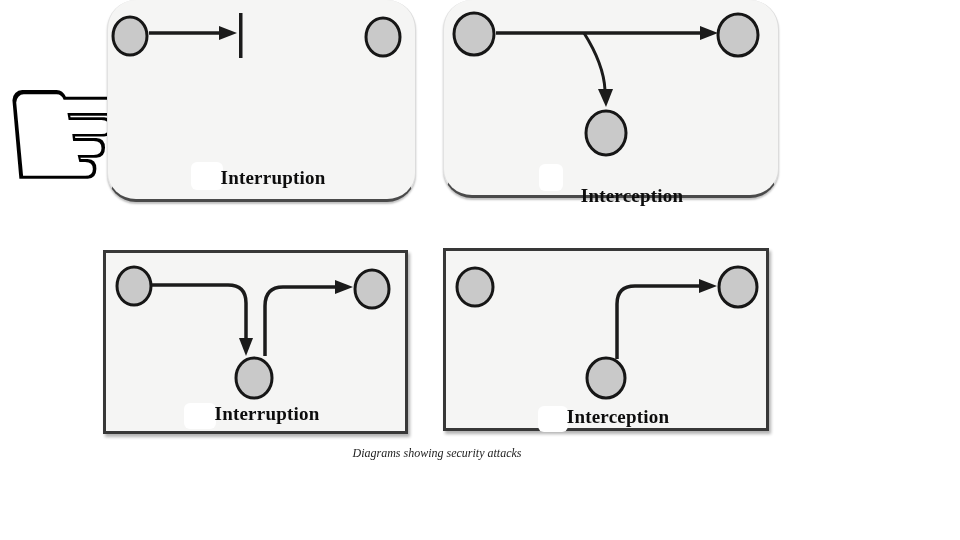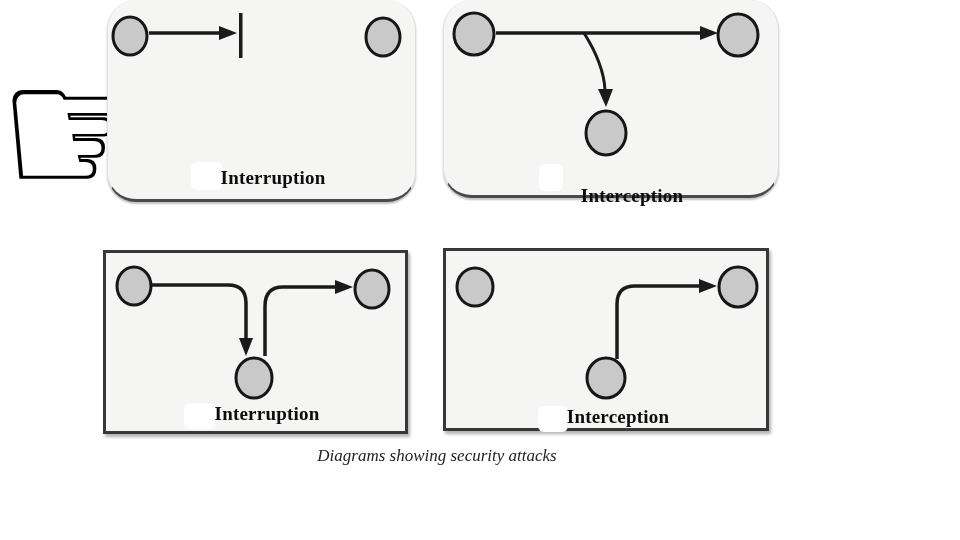--- a/index.html
+++ b/index.html
@@ -29,21 +29,21 @@
   .smudge{
     position:absolute;background:#ffffff;border-radius:6px;
   }
   #hand{
     position:absolute;left:-4px;top:38px;
     font-family:"DejaVu Sans", sans-serif;
     font-size:190px;line-height:1;color:#000;
   }
   #caption{
     position:absolute;left:277px;top:446px;width:320px;text-align:center;
-    font-style:italic;font-size:17px;color:#222222;
+    font-style:italic;font-size:12px;color:#222222;
   }
 </style>
 </head>
 <body>
 
 <div id="stage">
 
   <div id="hand">☞</div>
 
   <div class="panel panel-top" style="left:107px;top:0;width:307px;height:199px;">

